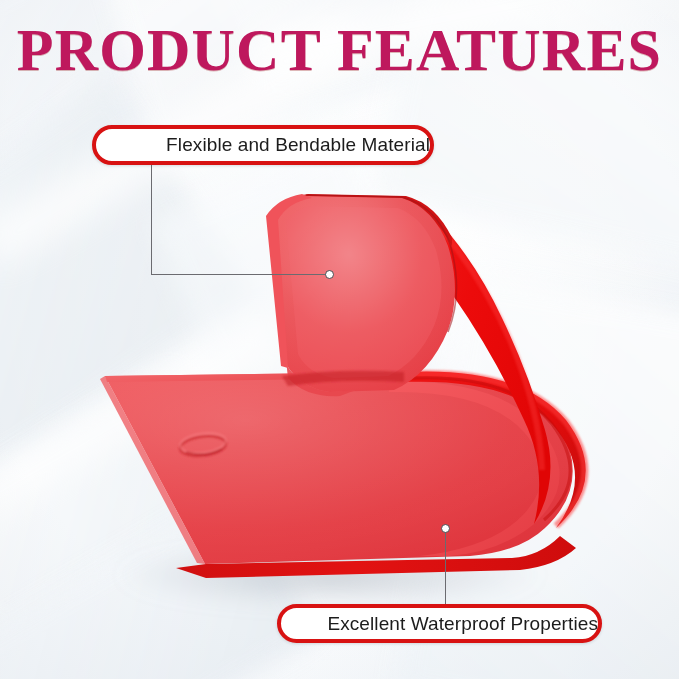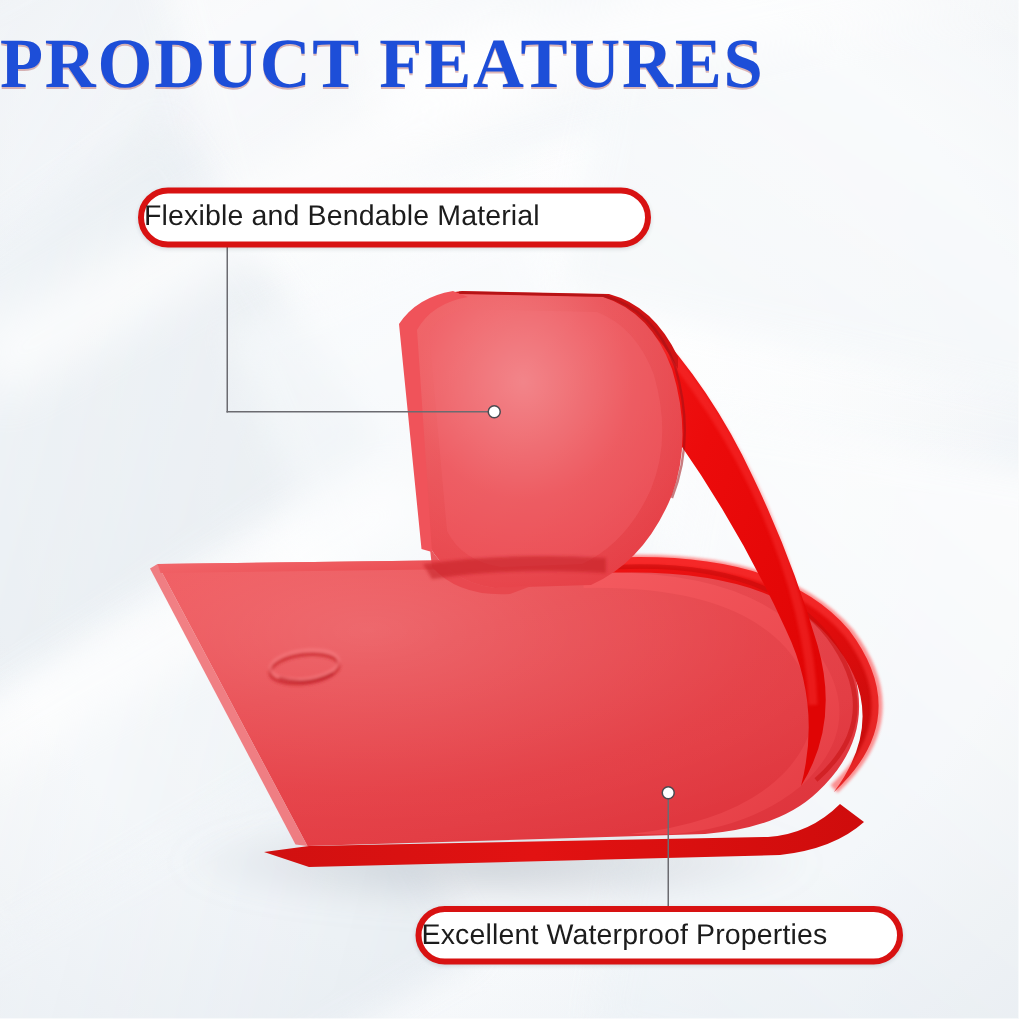--- a/index.html
+++ b/index.html
@@ -68,26 +68,26 @@
     background: radial-gradient(ellipse 85% 80% at 50% 45%,
                 rgba(255,255,255,.45) 0%, rgba(255,255,255,0) 62%,
                 rgba(205,214,223,.30) 100%);
   }
 
   
   .title {
     position: absolute;
     left: 0; right: 0;
     top: 16px;
-    text-align: left;
+    text-align: center;
     font-family: "Liberation Serif", serif;
     font-weight: bold;
-    font-size: 47px;
+    font-size: 60px;
     letter-spacing: 1.2px;
-    color: #1d4ed8;
+    color: #be185d;
     text-shadow: 0 1px 0 rgba(150,20,20,.30);
     white-space: nowrap;
   }
 
   
   #product { position:absolute; left:0; top:0; width:679px; height:679px; }
 
   
   .lead {
     position: absolute;
@@ -110,21 +110,21 @@
 
   
   .pill {
     position: absolute;
     box-sizing: border-box;
     background: #ffffff;
     border: 4px solid #d81212;
     border-radius: 21px;
     display: flex;
     align-items: center;
-    justify-content: flex-start;
+    justify-content: flex-end;
     color: #1c1c1c;
     font-size: 19px;
     letter-spacing: .1px;
     white-space: nowrap;
     box-shadow: 0 1px 3px rgba(40,50,60,.16);
   }
   .pill-1 { left: 92px;  top: 125px; width: 342px; height: 40px; }
   .pill-2 { left: 277px; top: 604px; width: 325px; height: 39px; }
 </style>
 </head>

